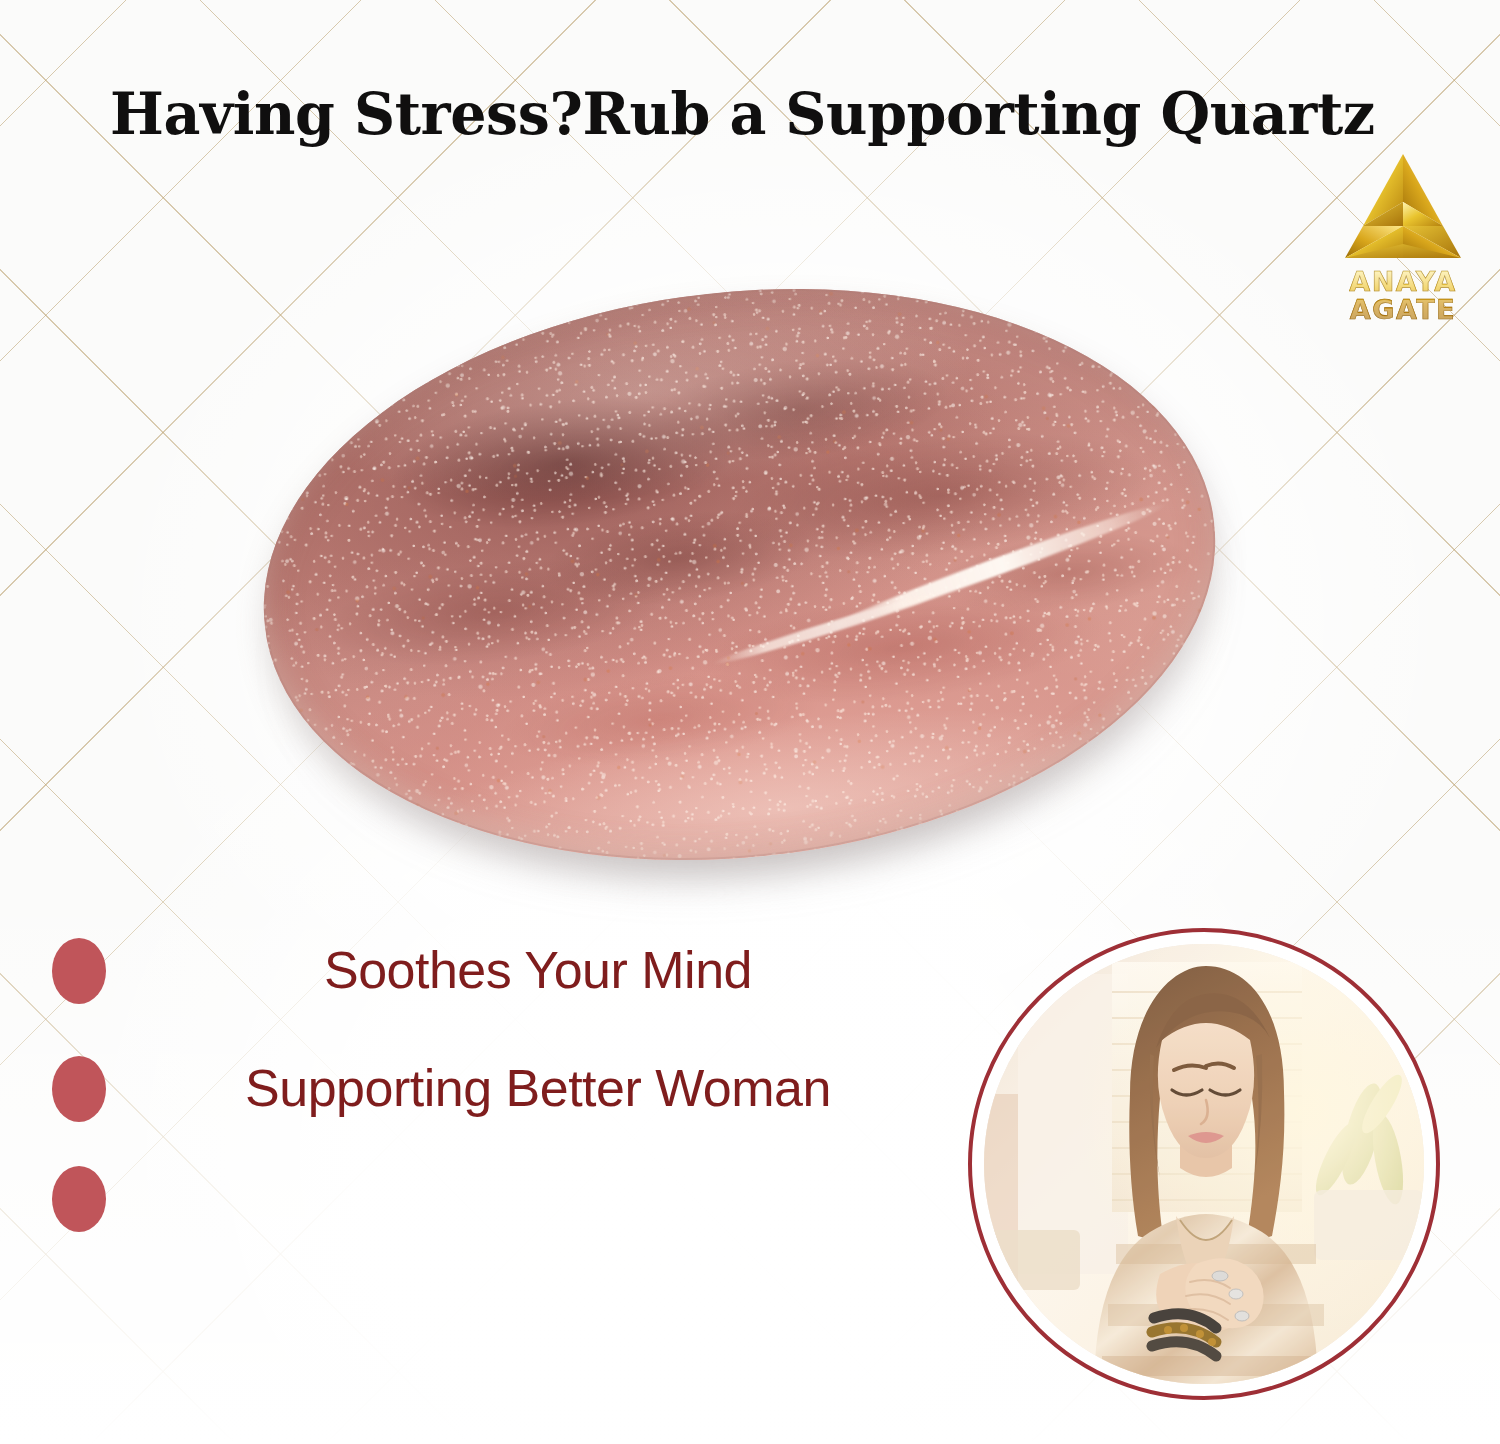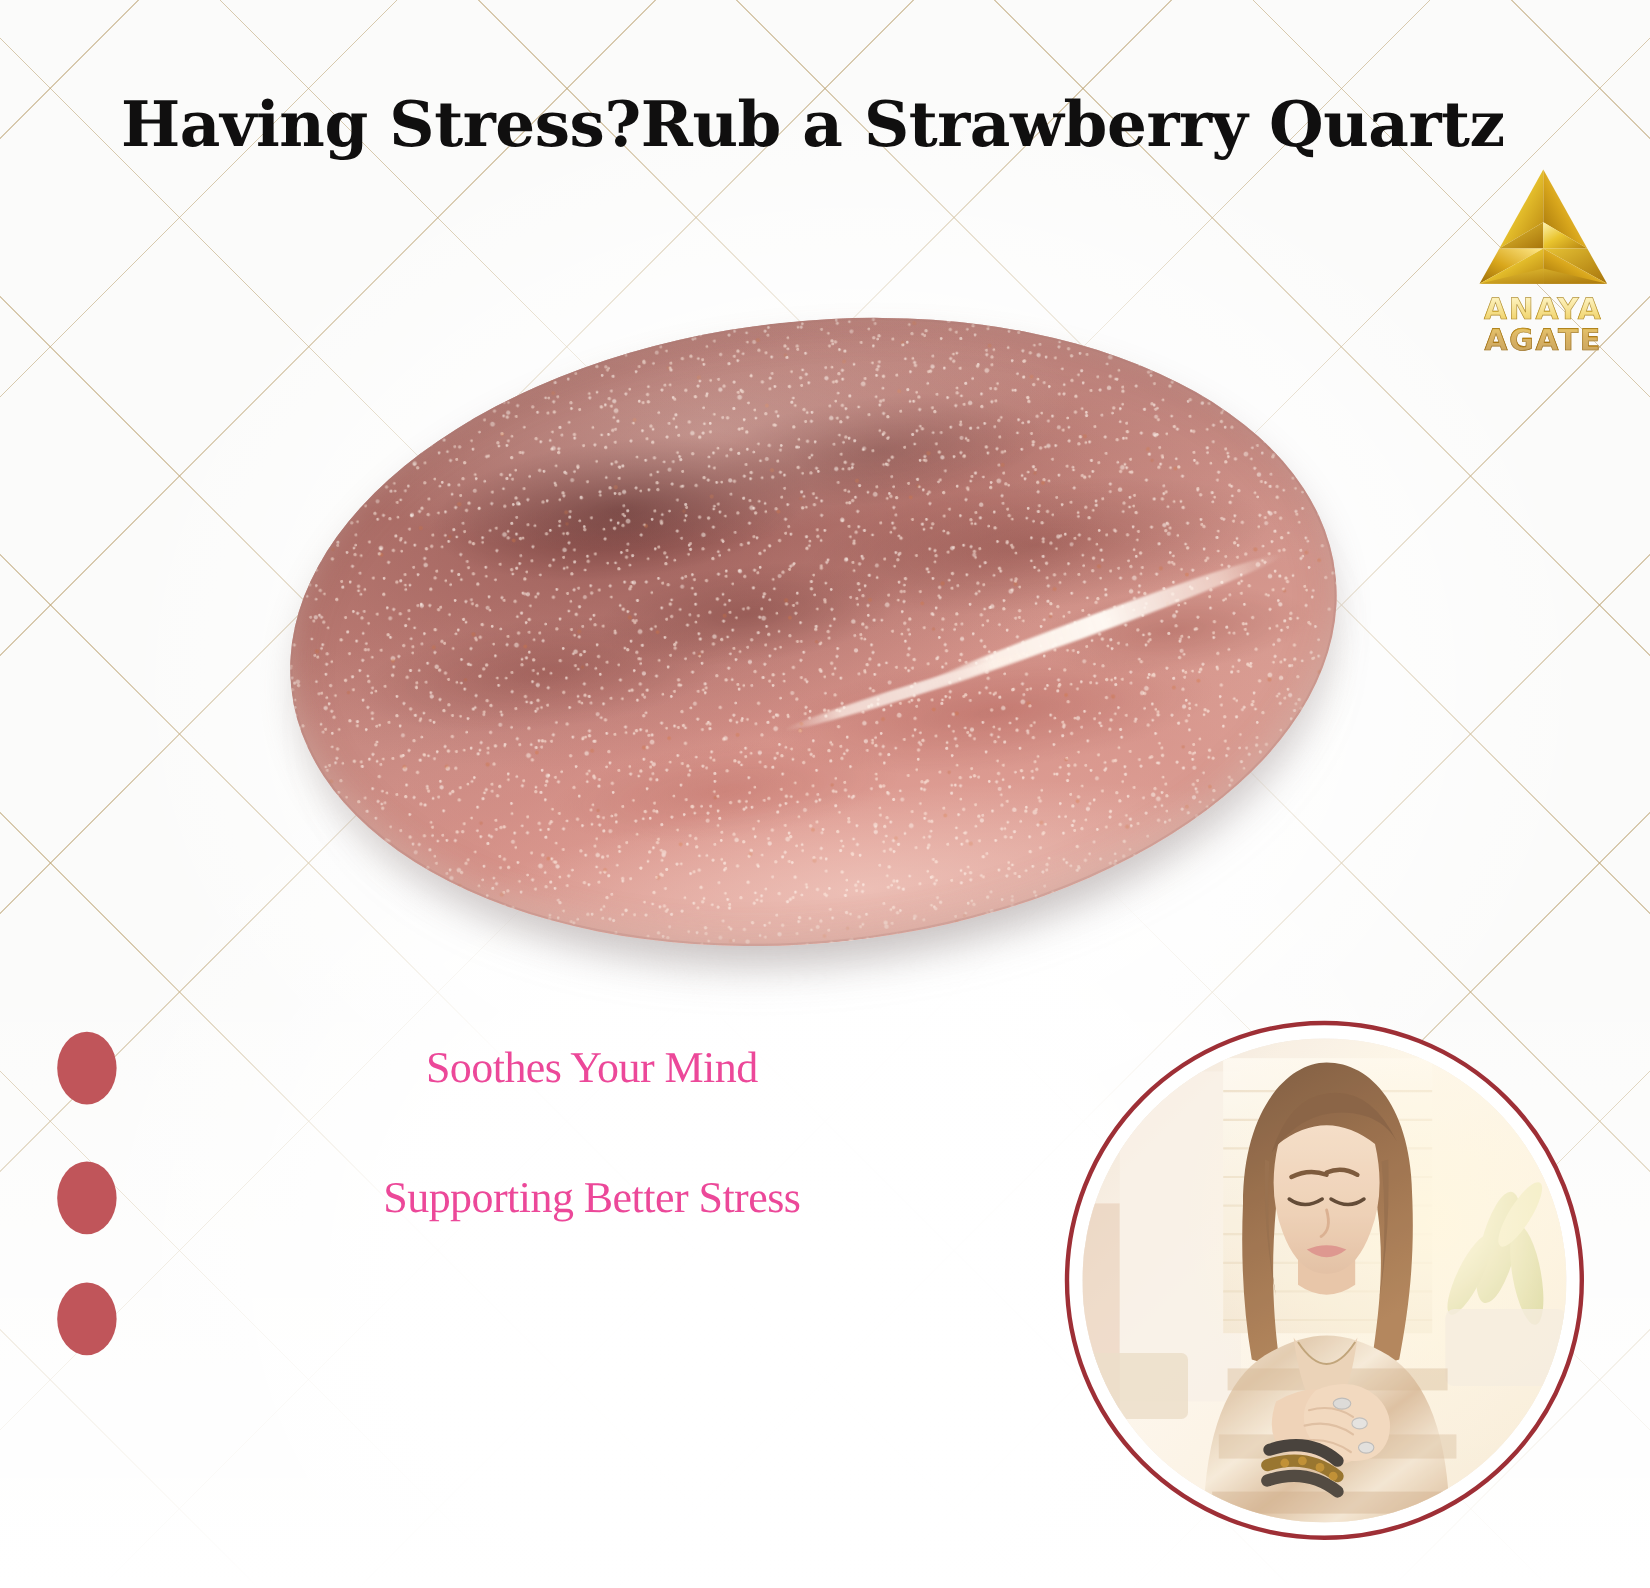--- a/index.html
+++ b/index.html
@@ -228,25 +228,25 @@
     min-height:118px;
   }
   .dot {
     flex:0 0 auto;
     width:54px; height:66px;
     border-radius:50%;
     background:#c0555a;
     margin-right:38px;
   }
   .benefit-text {
-    font-family:Liberation Serif, serif;
-    font-size:40px;
+    font-family:Liberation Sans, sans-serif;
+    font-size:52px;
     line-height:1.30;
     letter-spacing:-0.5px;
-    color:#ec4899;
+    color:#7f1d1d;
     text-align:center;
     flex:1 1 auto;
   }
   .benefit.wrapped { align-items:flex-start; min-height:150px; }
   .benefit.wrapped .dot { margin-top:18px; }
   .benefit.wrapped .benefit-text { max-width:700px; }
 
   
   .photo-ring {
     position:absolute;
@@ -271,21 +271,21 @@
 </style>
 </head>
 <body>
 
 <div class="page">
 
   <div class="lattice"></div>
   <div class="lattice-fade"></div>
 
   <h1 class="headline">
-    <span class="headline-line l1">Having Stress?Rub a Strawberry Quartz</span>
+    <span class="headline-line l1">Having Stress?Rub a Supporting Quartz</span>
   </h1>
 
   <div class="logo">
     <svg class="logo-mark" viewBox="0 0 200 118" aria-hidden="true">
       <defs>
         <linearGradient id="g1" x1="0" y1="0" x2="1" y2="1">
           <stop offset="0%" stop-color="#fff3ae"></stop>
             <stop offset="45%" stop-color="#e9c42e"></stop>
             <stop offset="100%" stop-color="#b5820f"></stop>
         </linearGradient>
@@ -338,21 +338,21 @@
     <span class="sr">Polished oval strawberry quartz worry stone with sparkling inclusions</span>
   </div>
 
   <ul class="benefits">
     <li class="benefit">
       <span class="dot" style="background: rgb(192, 85, 90);"></span>
       <span class="benefit-text">Soothes Your Mind</span>
     </li>
     <li class="benefit">
       <span class="dot" style="background: rgb(192, 85, 90);"></span>
-      <span class="benefit-text">Supporting Better Stress</span>
+      <span class="benefit-text">Supporting Better Woman</span>
     </li>
     <li class="benefit wrapped">
       <span class="dot" style="background: rgb(192, 85, 90);"></span>
     </li>
   </ul>
 
   <div class="photo-ring" style="border-color: rgb(158, 47, 54);">
     <div class="photo">
       <svg viewBox="0 0 440 440" preserveAspectRatio="xMidYMid slice" aria-hidden="true">
         <defs>

